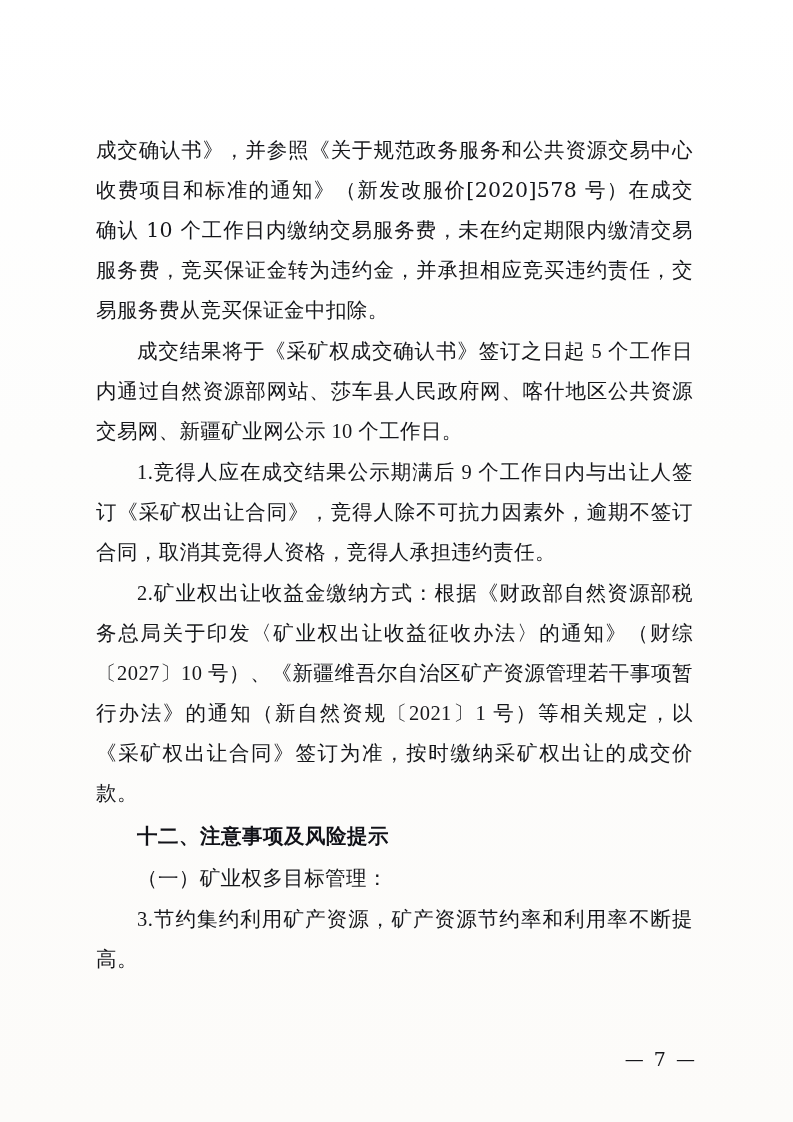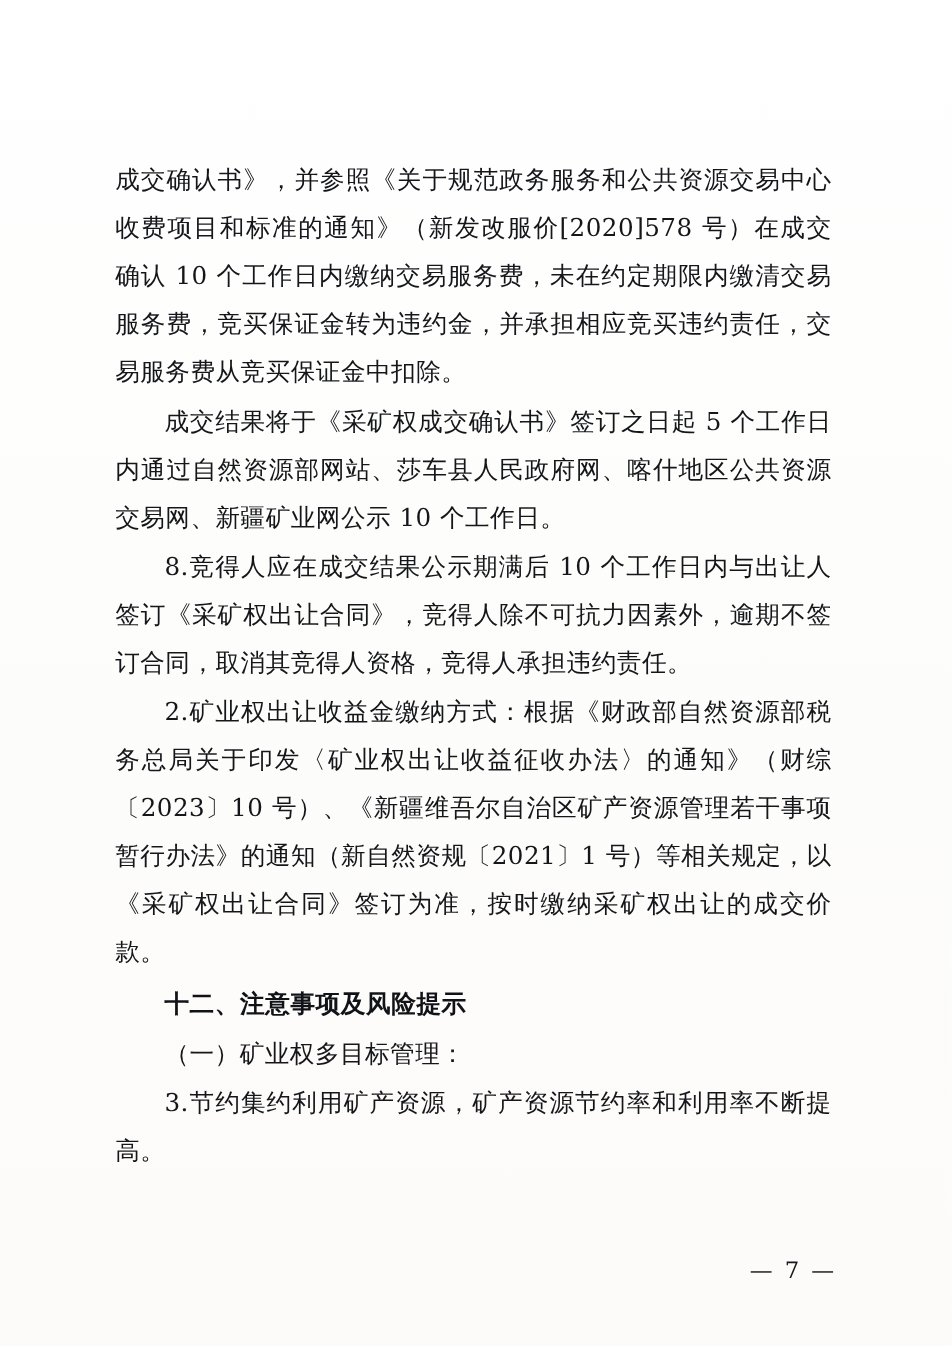--- a/index.html
+++ b/index.html
@@ -39,20 +39,21 @@
     margin: 0 0 1px 0;
     font-size: 20.5px;
     line-height: 40px;
     letter-spacing: 0.4px;
     text-align: justify;
     text-justify: inter-ideograph;
     color: #15161a;
   }
   p.indent {
     text-indent: 2em;
+    font-family: Liberation Serif, serif;
   }
   h2.heading {
     margin: 3px 0 2px 0;
     font-size: 20.5px;
     line-height: 40px;
     font-weight: 700;
     text-indent: 2em;
     letter-spacing: 0.5px;
     color: #111218;
     font-family: "DejaVu Sans", "Liberation Sans", sans-serif;
@@ -75,23 +76,23 @@
 
 <div class="page">
   <div class="content">
 
     <p class="body">成交确认书》，并参照《关于规范政务服务和公共资源交易中心收费项目和标准的通知》（新发改服价[2020]578 号）在成交确认 10 个工作日内缴纳交易服务费，未在约定期限内缴清交易服务费，竞买保证金转为违约金，并承担相应竞买违约责任，交易服务费从竞买保证金中扣除。</p>
 
 
     <p class="indent">成交结果将于《采矿权成交确认书》签订之日起 5 个工作日内通过自然资源部网站、莎车县人民政府网、喀什地区公共资源交易网、新疆矿业网公示 10 个工作日。</p>
 
 
-    <p class="indent">8.竞得人应在成交结果公示期满后 10 个工作日内与出让人签订《采矿权出让合同》，竞得人除不可抗力因素外，逾期不签订合同，取消其竞得人资格，竞得人承担违约责任。</p>
+    <p class="indent">1.竞得人应在成交结果公示期满后 9 个工作日内与出让人签订《采矿权出让合同》，竞得人除不可抗力因素外，逾期不签订合同，取消其竞得人资格，竞得人承担违约责任。</p>
 
-    <p class="indent">2.矿业权出让收益金缴纳方式：根据《财政部自然资源部税务总局关于印发〈矿业权出让收益征收办法〉的通知》（财综〔2023〕10 号）、《新疆维吾尔自治区矿产资源管理若干事项暂行办法》的通知（新自然资规〔2021〕1 号）等相关规定，以《采矿权出让合同》签订为准，按时缴纳采矿权出让的成交价款。</p>
+    <p class="indent">2.矿业权出让收益金缴纳方式：根据《财政部自然资源部税务总局关于印发〈矿业权出让收益征收办法〉的通知》（财综〔2027〕10 号）、《新疆维吾尔自治区矿产资源管理若干事项暂行办法》的通知（新自然资规〔2021〕1 号）等相关规定，以《采矿权出让合同》签订为准，按时缴纳采矿权出让的成交价款。</p>
 
     <h2 class="heading">十二、注意事项及风险提示</h2>
 
     <p class="indent">（一）矿业权多目标管理：</p>
 
     <p class="indent">3.节约集约利用矿产资源，矿产资源节约率和利用率不断提高。</p>
 
 
   </div>
 

